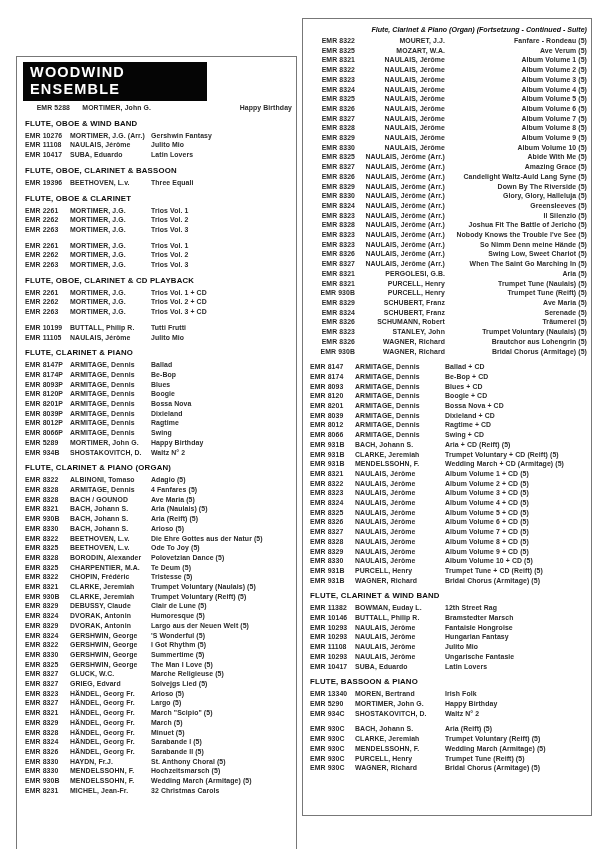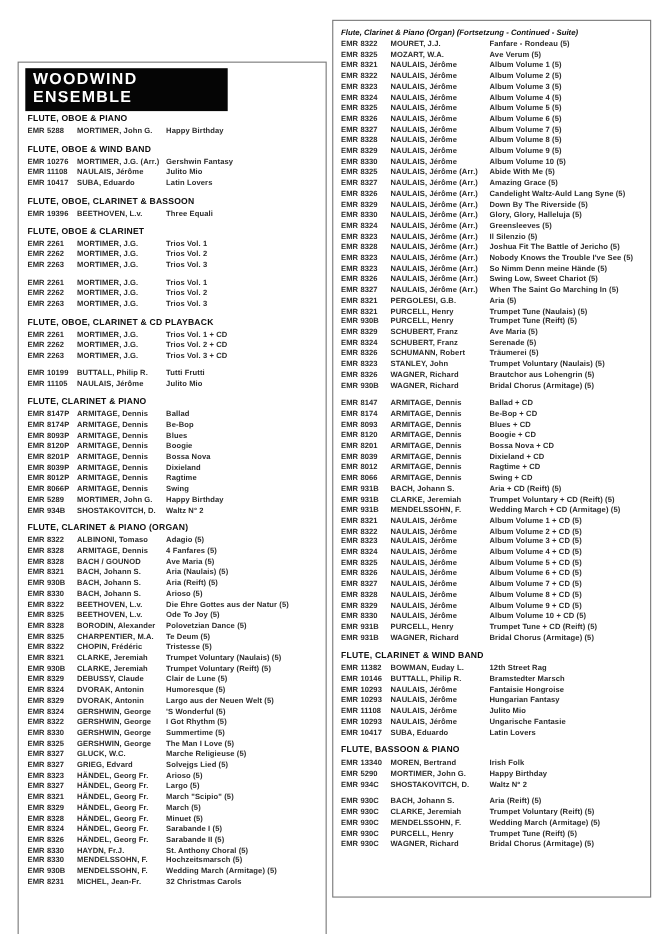--- a/index.html
+++ b/index.html
@@ -10,21 +10,21 @@
   #left-box  { left:16px;  top:22px; width:281px; height:801px; padding:2px 4px 0 8px;margin-top:34px; }
   #right-box { left:302px; top:18px; width:290px; height:798px; padding:4px 4px 0 7px; }
 
   .banner {
     background:#050505; color:#fff; width:184px; margin:3px 0 2px -2px;
     font-size:14.5px; font-weight:bold; letter-spacing:1.2px; word-spacing:3px;
     padding:2px 8px 3px 7px; line-height:17px;
   }
 
   .section { margin-top:6px; }
-  .section:first-child { margin-top:2px; }
+  .section:first-child { margin-top:2px;text-align:right; }
   .section-heading {
     font-weight:bold; font-size:7.8px; line-height:10px; letter-spacing:0.2px;
     margin-bottom:2px; color:#0d0d0d;
   }
   .cont-heading {
     font-weight:bold; font-style:italic; font-size:7.1px; line-height:10px;
     margin-bottom:1px; color:#0d0d0d;
   }
 
   .row { display:flex; font-size:6.9px; font-weight:bold; line-height:9.7px; color:#2a2a2a; letter-spacing:0.1px; white-space:nowrap; }
@@ -33,21 +33,20 @@
   #right-box .row .c1 { flex:none; width:90px; }
   .row .c2 { flex:1; overflow:hidden; }
 </style>
 </head>
 <body>
 
 <div class="box" id="left-box">
   <div class="banner">WOODWIND ENSEMBLE</div>
   <div>
       <div class="section">
-        <div class="section-heading">FLUTE, OBOE &amp; PIANO</div>
         <div class="row">
           <span class="c0">EMR 5288</span>
           <span class="c1">MORTIMER, John G.</span>
           <span class="c2">Happy Birthday</span>
         </div>
       </div>
       <div class="section">
         <div class="section-heading">FLUTE, OBOE &amp; WIND BAND</div>
         <div class="row">
           <span class="c0">EMR 10276</span>

